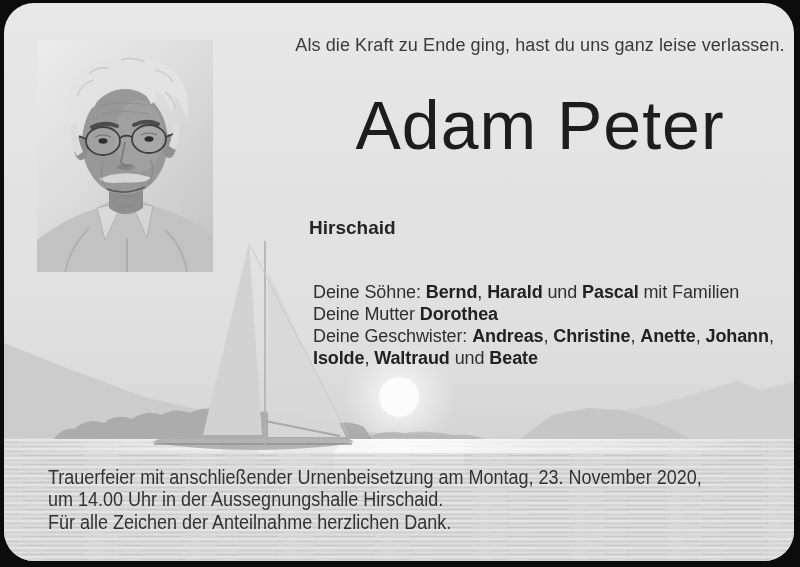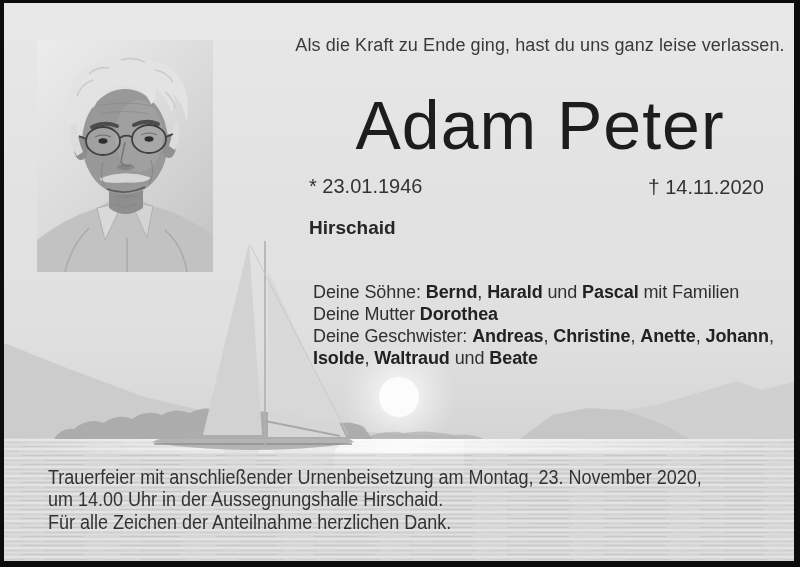--- a/index.html
+++ b/index.html
@@ -1,21 +1,21 @@
 <!DOCTYPE html>
 <html><head>
 <meta charset="utf-8">
 <style>
   html,body{margin:0;padding:0;background:#0c0c0c;}
   #page{position:relative;width:800px;height:567px;background:#0c0c0c;overflow:hidden;
         font-family:"Liberation Sans", sans-serif;}
   .card{position:absolute;left:4px;top:3px;width:790px;height:558px;
         background:var(--card_bg,#e3e3e3);
         background-image:linear-gradient(180deg,#e8e8e8 0%,#e2e2e2 35%,#dedede 100%);
-        overflow:hidden;}
+        overflow:hidden;border-radius:30px;}
   .scene{position:absolute;left:0;top:198px;width:790px;height:360px;z-index:1;}
   .photo{position:absolute;left:33px;top:37px;width:176px;height:232px;z-index:2;}
   .photo svg{display:block;}
   .txt{position:absolute;z-index:3;color:var(--text,#2f2f2f);}
   .intro{left:281px;top:31px;width:510px;text-align:center;font-size:18px;line-height:22px;
          color:#3a3a3a;letter-spacing:.1px;}
   .name{left:281px;top:94px;width:510px;text-align:center;font-size:68px;line-height:56px;
         font-weight:normal;color:#1d1d1d;letter-spacing:1px;margin:0;}
   .dates{font-size:20px;color:#333;}
   .birth{left:305px;top:172px;}
@@ -161,24 +161,20 @@
         <path stroke="#828282" stroke-width="1.2" fill="none" opacity="0.6" d="M78,164 Q88,170 100,163"></path>
       </svg>
     </div>
 
     <div class="txt intro">
       <div>Als die Kraft zu Ende ging, hast du uns ganz leise verlassen.</div>
     </div>
 
     <h1 class="txt name">Adam Peter</h1>
 
-    <div class="txt dates birth"><span>*</span> <span>23.01.1946</span>
-    </div>
-    <div class="txt dates death"><span class="dsym">†</span> <span>14.11.2020</span>
-    </div>
 
     <div class="txt place">Hirschaid</div>
 
     <div class="txt family">
       <div class="ln"><span>Deine Söhne: </span><span class="b">Bernd</span><span>, </span><span class="b">Harald</span><span> und </span><span class="b">Pascal</span><span> mit Familien</span>
       </div>
       <div class="ln"><span>Deine Mutter </span><span class="b">Dorothea</span>
       </div>
       <div class="ln"><span>Deine Geschwister: </span><span class="b">Andreas</span><span>, </span><span class="b">Christine</span><span>, </span><span class="b">Anette</span><span>, </span><span class="b">Johann</span><span>,</span>
       </div>

